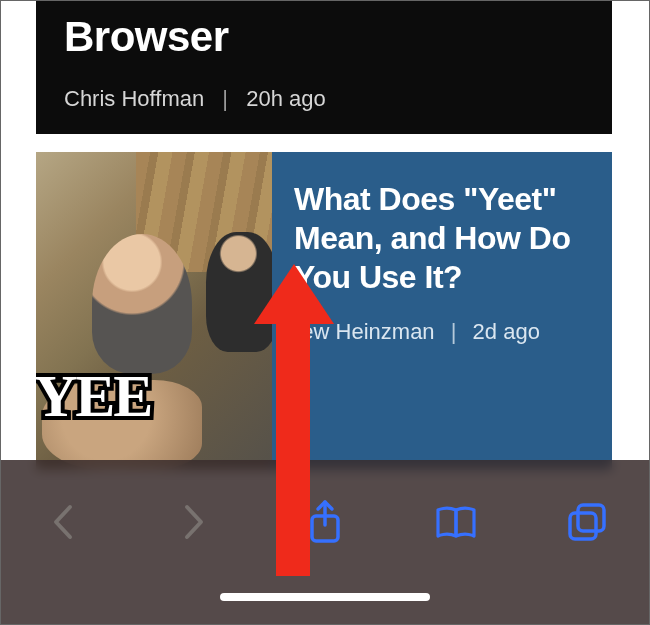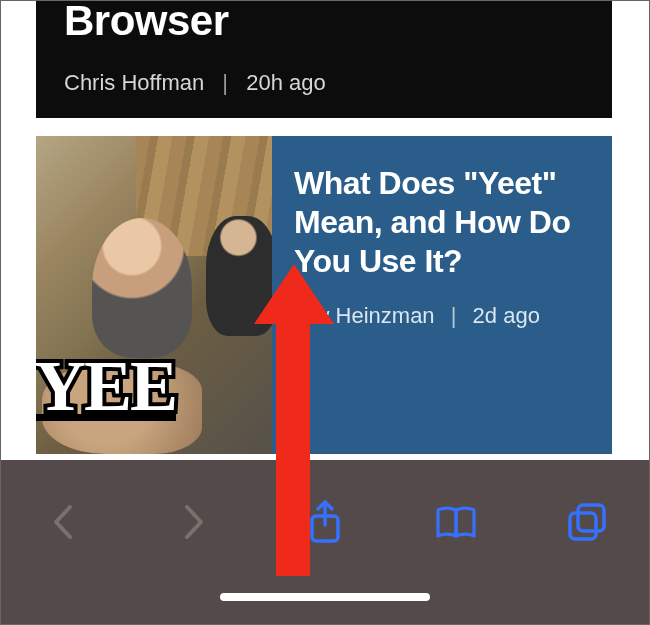--- a/index.html
+++ b/index.html
@@ -1,20 +1,20 @@
 <!DOCTYPE html>
 <html><head>
 <meta charset="utf-8">
 <style>
   * { margin: 0; padding: 0; box-sizing: border-box; }
   html, body { width: 650px; height: 625px; font-family: -apple-system, Helvetica, Arial, sans-serif; background: #000; }
   .frame { position: relative; width: 650px; height: 625px; background: #fff; overflow: hidden; }
   .content { position: absolute; left: 36px; top: 0; width: 576px; height: 625px; }
   .dark-header { background: #0c0c0c; color: #fff; padding: 0 28px 22px 28px; }
-  .dark-title { font-size: 42px; font-weight: 700; letter-spacing: -0.5px; padding-top: 0; line-height: 1; }
+  .dark-title { font-size: 42px; font-weight: 700; letter-spacing: -0.5px; padding-top: 16px; line-height: 1; }
   .dark-meta { margin-top: 28px; font-size: 22px; color: #d6d6d6; }
   .dark-meta .sep { margin: 0 12px; color: #9a9a9a; }
   .card { position: relative; margin-top: 18px; height: 318px; display: flex; background: #2a5d8a; overflow: hidden; }
   .card-left { position: relative; width: 236px; flex: 0 0 236px; background: #7a6d55; overflow: hidden; }
   .card-right { flex: 1; padding: 20px 22px 0 22px; color: #fff; position: relative; display: flex; flex-direction: column; }
   .card-title { font-size: 32px; font-weight: 700; letter-spacing: -0.5px; line-height: 1.22; margin-top: 8px; }
   .card-meta { margin-top: 22px; font-size: 22px; color: #dae6f0; }
   .card-meta .sep { margin: 0 10px; color: #b5c9da; }
 
   
@@ -22,21 +22,21 @@
     linear-gradient(135deg, #b5a684 0%, #9a8560 25%, #827351 45%, #6d5e43 60%, #55514a 100%);
   }
   .thumb-wood { position: absolute; left: 100px; top: 0; width: 160px; height: 120px;
     background: repeating-linear-gradient(100deg, #a78557 0 14px, #9a7b4f 14px 22px, #b2935f 22px 36px); }
   .thumb-person1 { position: absolute; left: 56px; top: 82px; width: 100px; height: 140px; border-radius: 50% 50% 40% 40% / 50% 50% 30% 30%;
     background: radial-gradient(circle at 40% 20%, #eac8a5 0 22%, #c79f7d 24% 40%, #565452 42% 100%); }
   .thumb-person2 { position: absolute; left: 170px; top: 80px; width: 72px; height: 120px;
     background: radial-gradient(circle at 45% 18%, #d6b592 0 16%, #2d2d2d 18% 100%); border-radius: 42% 42% 30% 30%; }
   .thumb-hand { position: absolute; left: 6px; top: 228px; width: 160px; height: 90px; border-radius: 40% 30% 30% 40%;
     background: radial-gradient(circle at 40% 40%, #c9a57f 0 40%, #9b7a59 100%); }
-  .yee-text { position: absolute; left: -2px; top: 214px; font-family: Georgia, "Times New Roman", serif; font-weight: 900; font-size: 72px; letter-spacing: -2px; color: #fff; -webkit-text-stroke: 8px #000; paint-order: stroke fill; white-space: nowrap; line-height: 1; text-decoration: underline; }
+  .yee-text { position: absolute; left: -2px; top: 214px; font-family: Georgia, "Times New Roman", serif; font-weight: 900; font-size: 60px; letter-spacing: -2px; color: #fff; -webkit-text-stroke: 8px #000; paint-order: stroke fill; white-space: nowrap; line-height: 1; }
 
   
   .toolbar { position: absolute; left: 0; right: 0; bottom: 0; height: 165px; background: rgba(55,42,42,0.85); backdrop-filter: blur(6px); }
   .toolbar-row { position: absolute; left: 0; right: 0; top: 32px; height: 60px; display: flex; align-items: center; justify-content: space-between; padding: 0 36px; }
   .toolbar-btn { width: 54px; height: 54px; display: flex; align-items: center; justify-content: center; }
   .toolbar-btn svg { display: block; }
   .stroke-inactive { stroke: #78726f; }
   .stroke-active { stroke: #3670ff; }
   .home-indicator { position: absolute; left: 50%; bottom: 24px; transform: translateX(-50%); width: 210px; height: 8px; background: #fff; border-radius: 6px; }
 

